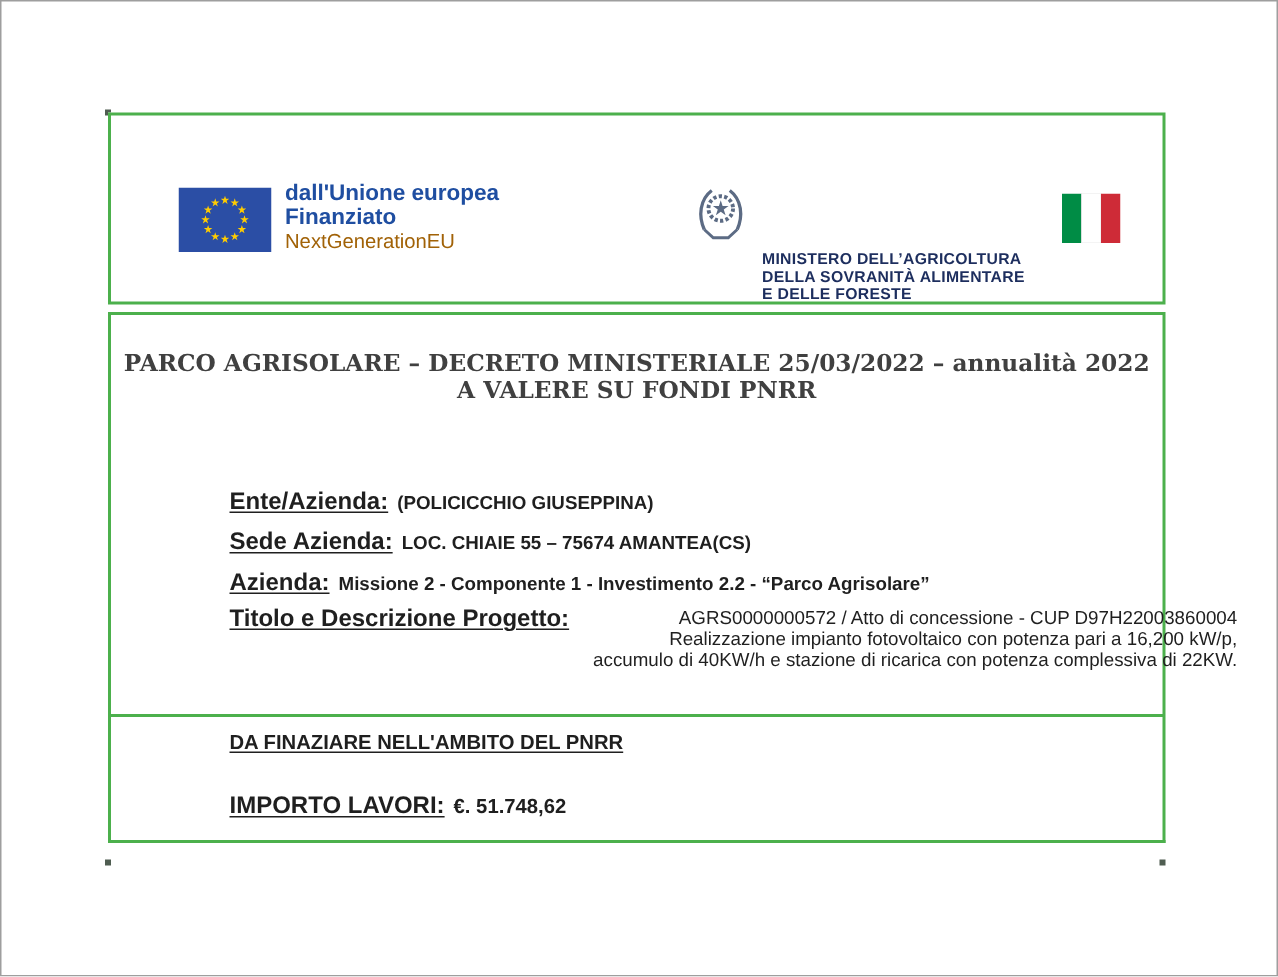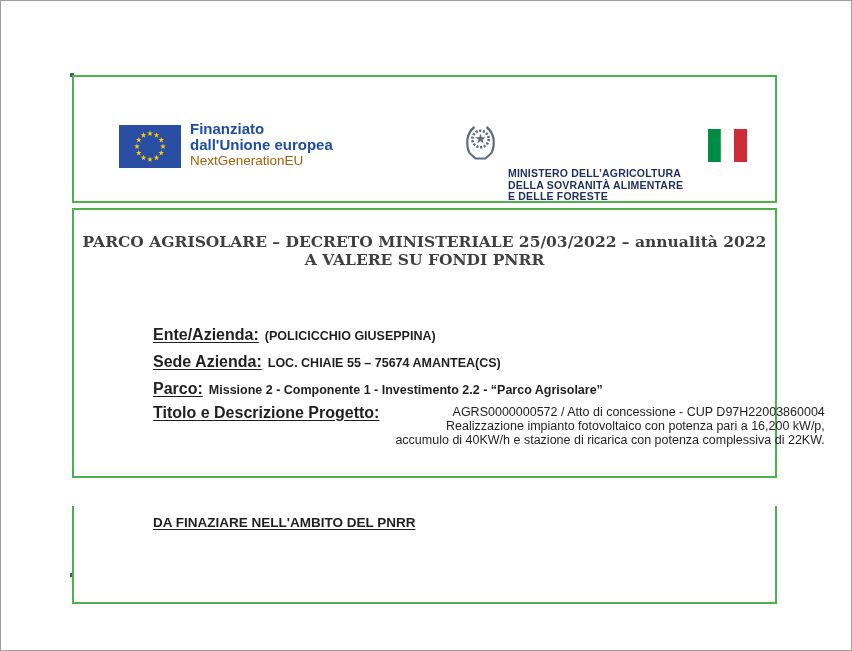--- a/index.html
+++ b/index.html
@@ -15,21 +15,21 @@
   }
   .gbox{
     position:absolute;
     left:71px;width:705px;
     border:2px solid #4cb04c;
     box-sizing:border-box;
     background:#fff;
   }
   #box-logos{top:74px;height:128px;}
   #box-main{top:207px;height:270px;}
-  #box-funding{top:505px;height:98px;border-top:none;}
+  #box-funding{top:477px;height:84px;border-top:none;}
   .corner-mark{position:absolute;width:4px;height:4px;background:#4f5d51;}
 
   
   .eu-flag{position:absolute;left:45px;top:48px;}
   .eu-text{position:absolute;left:116px;top:44px;line-height:16px;}
   .eu-text .b{font-weight:bold;font-size:15px;color:#1f4ea1;}
   .eu-text .g{font-size:13.5px;color:#a16207;}
 
   
   .it-emblem{position:absolute;left:388px;top:45px;}
@@ -93,22 +93,22 @@
         <use href="#eustar" transform="translate(31,34.5)"></use>
         <use href="#eustar" transform="translate(24.5,32.76)"></use>
         <use href="#eustar" transform="translate(19.74,28)"></use>
         <use href="#eustar" transform="translate(18,21.5)"></use>
         <use href="#eustar" transform="translate(19.74,15)"></use>
         <use href="#eustar" transform="translate(24.5,10.24)"></use>
       </svg>
     </div>
 
     <div class="eu-text">
+      <div class="b">dall'Unione europea</div>
       <div class="b">Finanziato</div>
-      <div class="b">dall'Unione europea</div>
       <div class="g">NextGenerationEU</div>
     </div>
 
     <div class="it-emblem">
       <svg width="37" height="43" viewBox="0 0 37 43" xmlns="http://www.w3.org/2000/svg">
         <g fill="none" stroke="#5c6b84">
           <circle cx="18.5" cy="17" r="8.2" stroke-width="2.6" stroke-dasharray="2.2 1.5"></circle>
           <path d="M7.5,31 C3.5,22 4.5,11 12.5,5" stroke-width="2.2"></path>
           <path d="M29.5,31 C33.5,22 32.5,11 24.5,5" stroke-width="2.2"></path>
           <path d="M7.5,31 L13.5,36.5 L23.5,36.5 L29.5,31" stroke-width="2"></path>
@@ -141,30 +141,33 @@
 
     <div class="field-row" style="top:116px;">
       <span class="field-label">Ente/Azienda:</span><span class="field-value">(POLICICCHIO GIUSEPPINA)</span>
     </div>
 
     <div class="field-row" style="top:143px;">
       <span class="field-label">Sede Azienda:</span><span class="field-value">LOC. CHIAIE 55 – 75674 AMANTEA(CS)</span>
     </div>
 
     <div class="field-row" style="top:170px;">
-      <span class="field-label">Parco:</span><span class="field-value">Missione 2 - Componente 1 - Investimento 2.2 - “Parco Agrisolare”</span>
+      <span class="field-label">Azienda:</span><span class="field-value">Missione 2 - Componente 1 - Investimento 2.2 - “Parco Agrisolare”</span>
     </div>
 
     <div class="field-row row-flex" style="top:194px;text-align:right;">
       <span class="field-label">Titolo e Descrizione Progetto:</span>
       <div class="desc-lines">
         <div>AGRS0000000572 / Atto di concessione - CUP D97H22003860004</div>
         <div>Realizzazione impianto fotovoltaico con potenza pari a 16,200 kW/p,</div>
         <div>accumulo di 40KW/h e stazione di ricarica con potenza complessiva di 22KW.</div>
       </div>
     </div>
   </div>
 
   <div class="gbox" id="box-funding">
     <div class="funding-heading">DA FINAZIARE NELL'AMBITO DEL PNRR</div>
+    <div class="importo-row">
+      <span class="field-label">IMPORTO LAVORI:</span><span class="importo-value">€. 51.748,62</span>
+    </div>
   </div>
 
 </div>
 
 </body></html>

